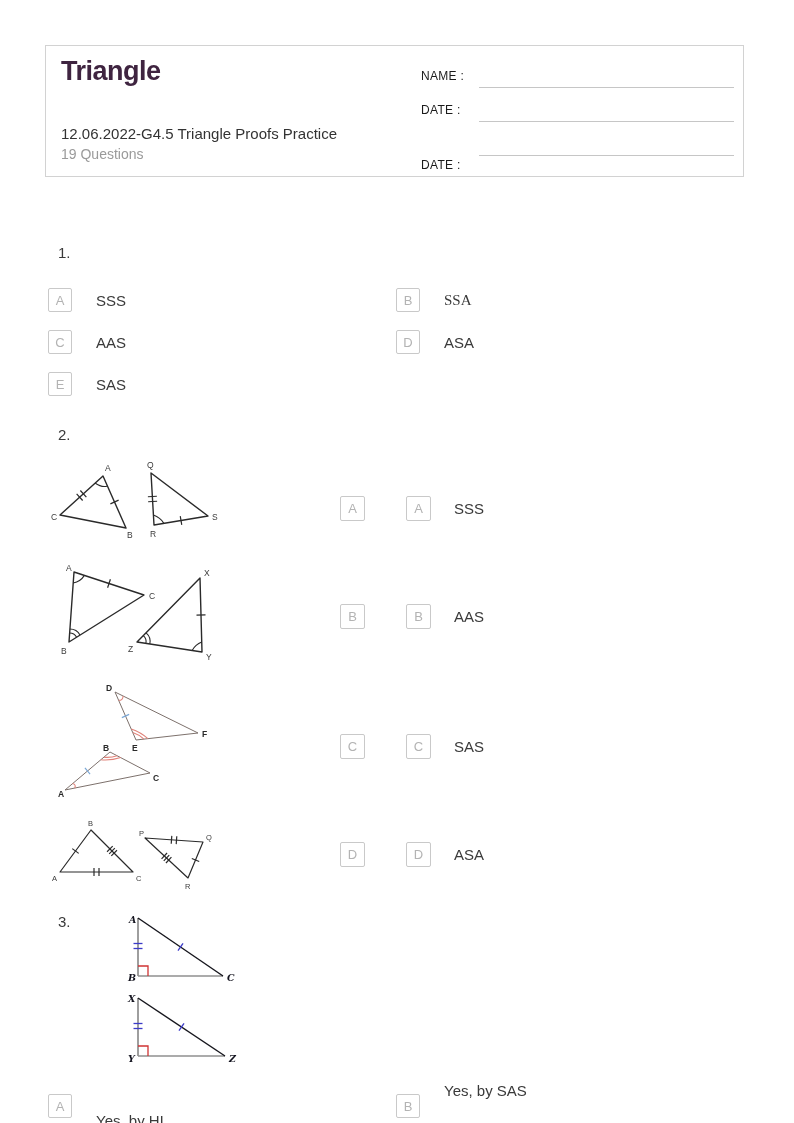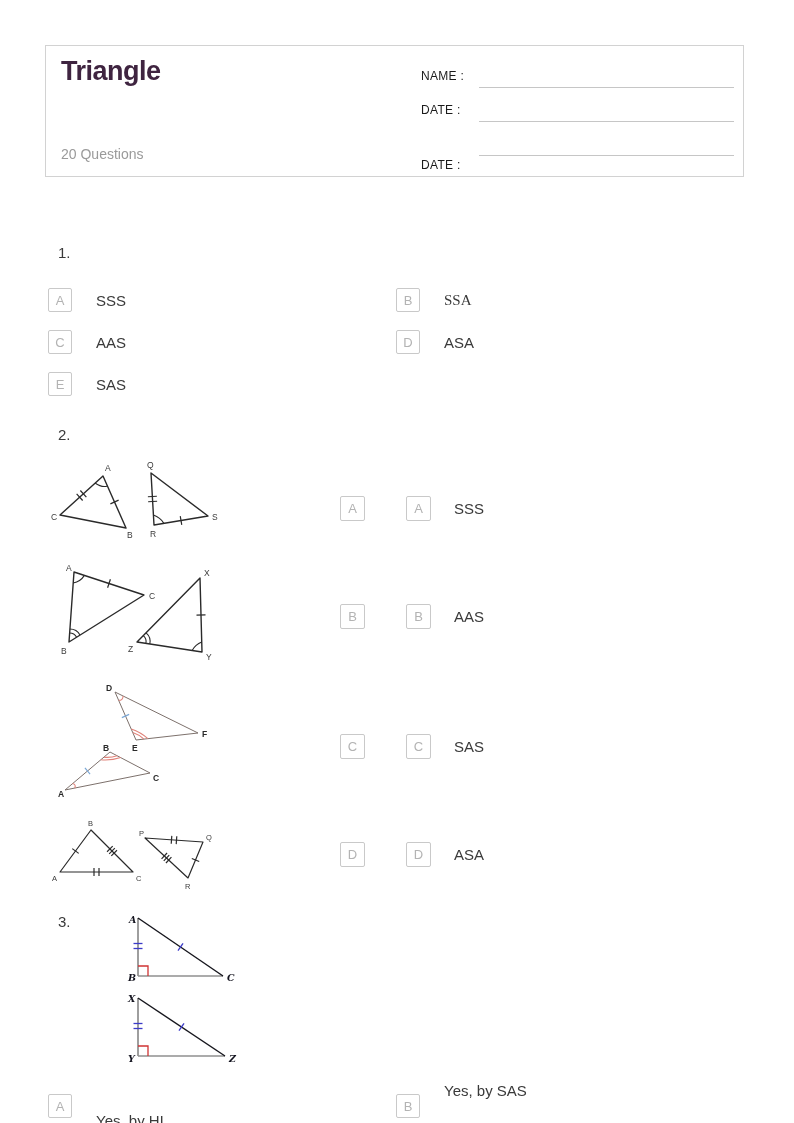--- a/index.html
+++ b/index.html
@@ -43,21 +43,22 @@
   svg.figq3 .tick { stroke:#3b3bc8; stroke-width:1.3; }
   svg.figq3 .ra { fill:none; stroke:#cf3333; stroke-width:1.3; }
 </style>
 </head>
 <body>
 
 <div class="page">
 
   <div class="abs header-box">
     <div class="abs logo">Triangle</div>
-    <div class="abs quiz-subtitle">20 Questions</div>
+    <div class="abs quiz-title">12.06.2022-G4.5 Triangle Proofs Practice</div>
+    <div class="abs quiz-subtitle">19 Questions</div>
 
     <div class="abs field-label" style="left:375px; top:23px;">NAME :</div>
     <div class="abs field-line" style="left:433px; top:41px;"></div>
 
     <div class="abs field-label" style="left:375px; top:57px;">DATE :</div>
     <div class="abs field-line" style="left:433px; top:75px;"></div>
 
     <div class="abs field-label" style="left:375px; top:91px;margin-top:21px;">DATE  :</div>
     <div class="abs field-line" style="left:433px; top:109px;"></div>
   </div>

